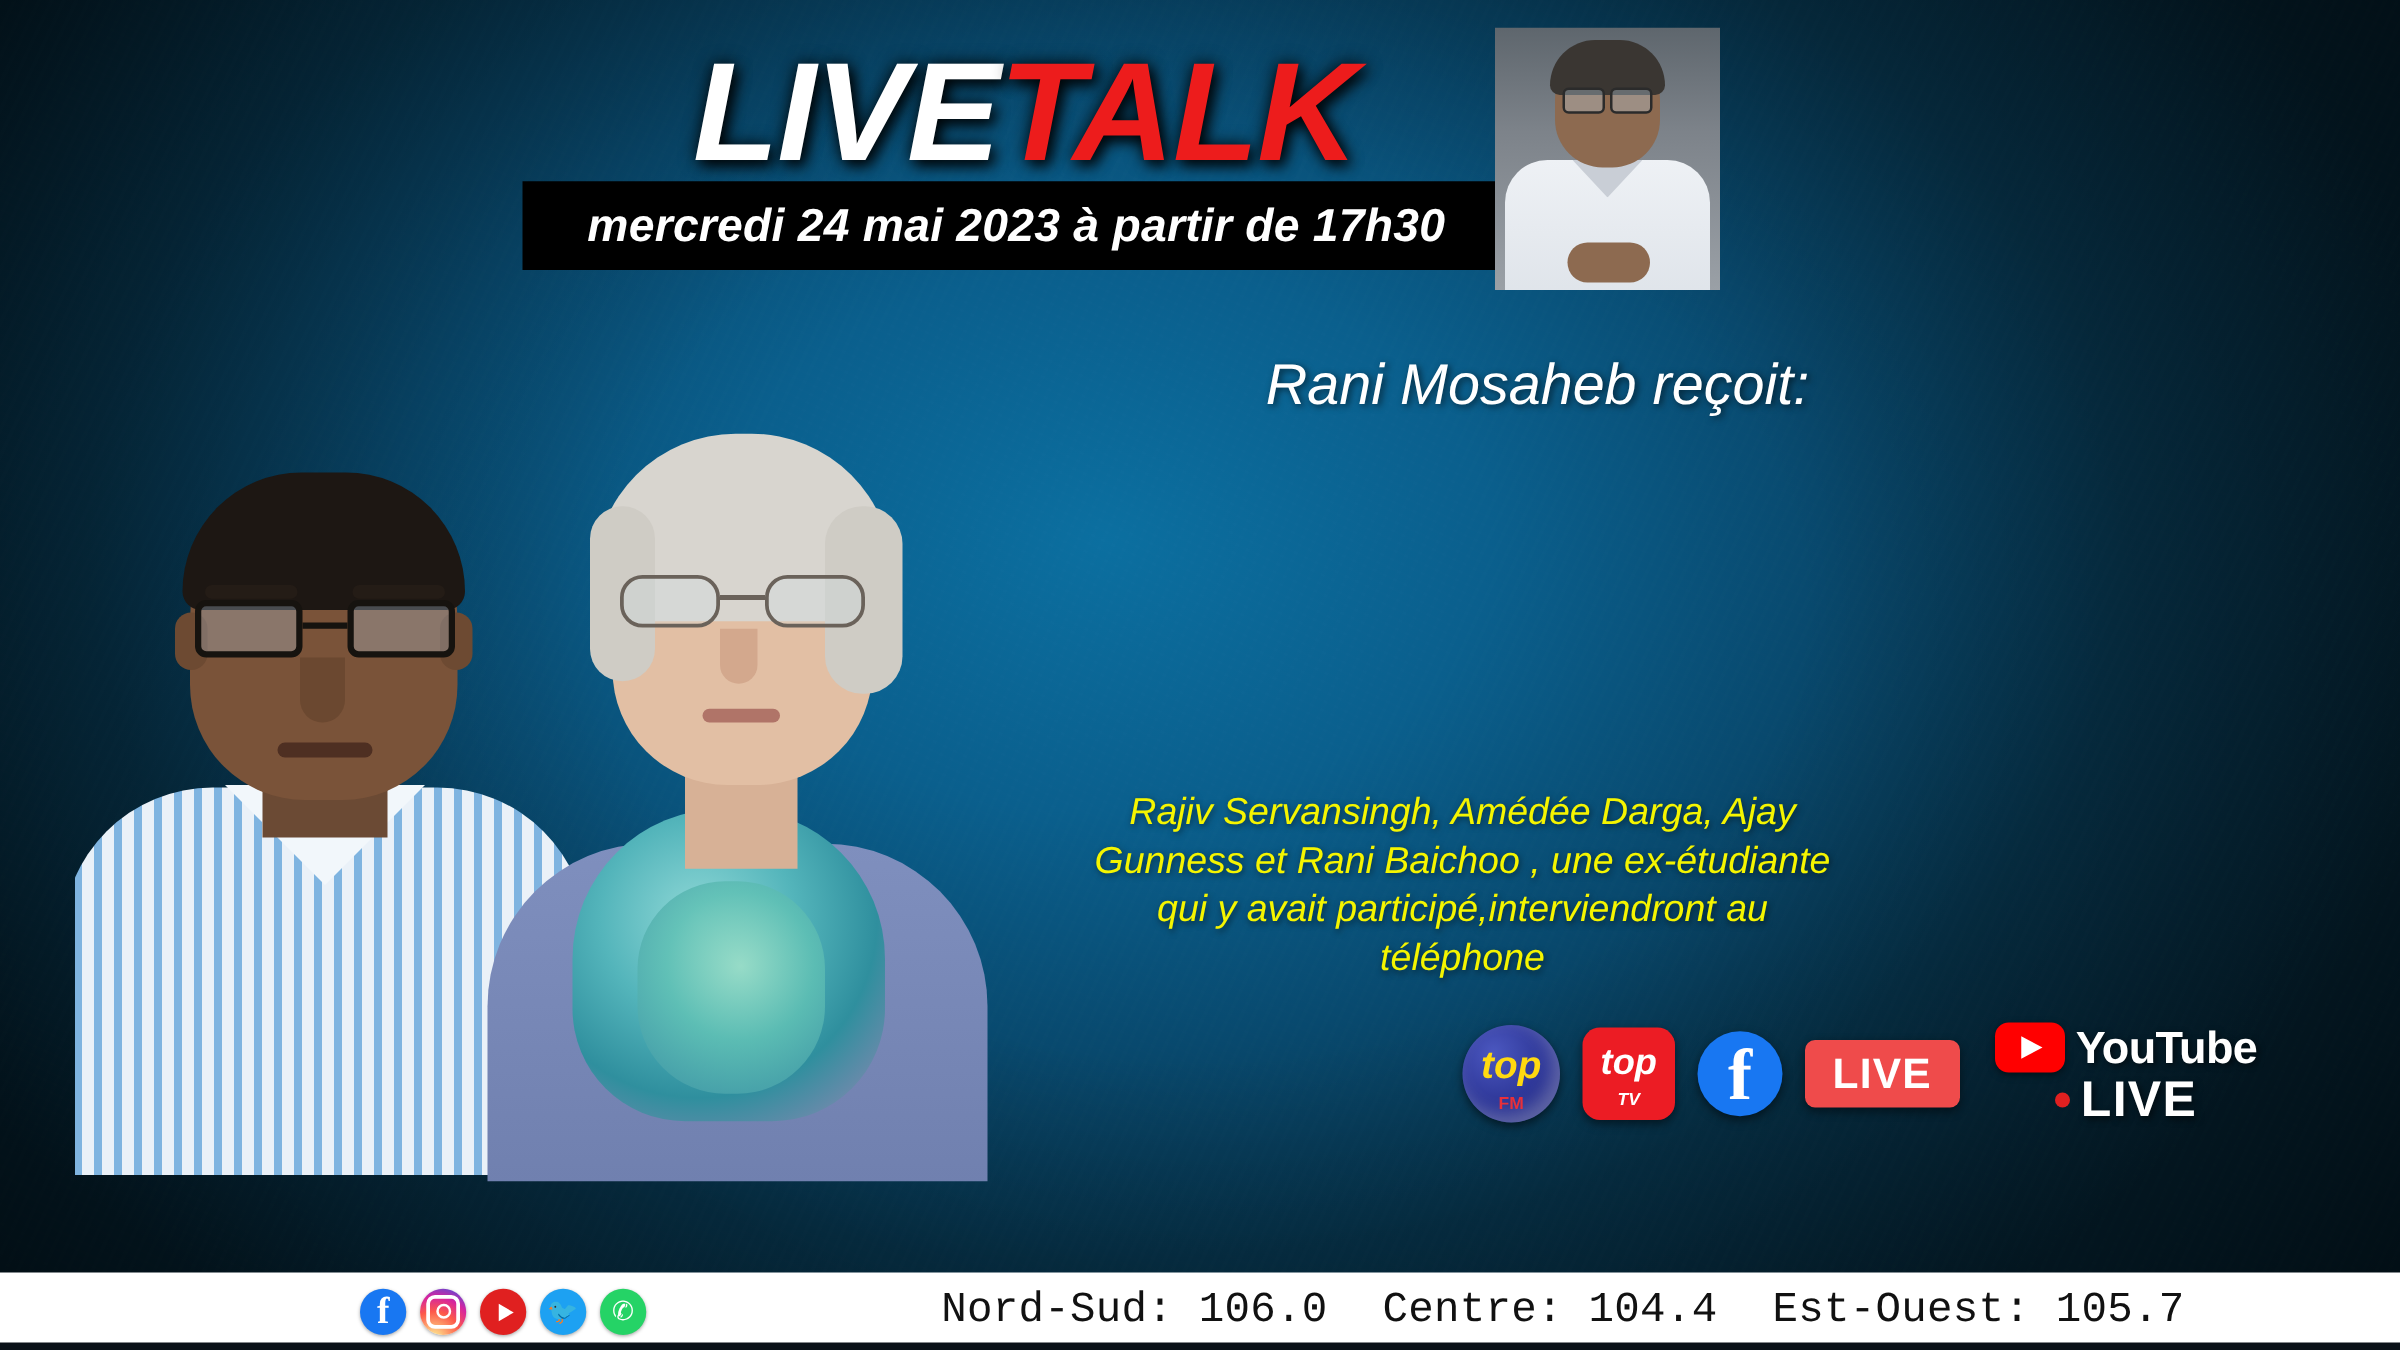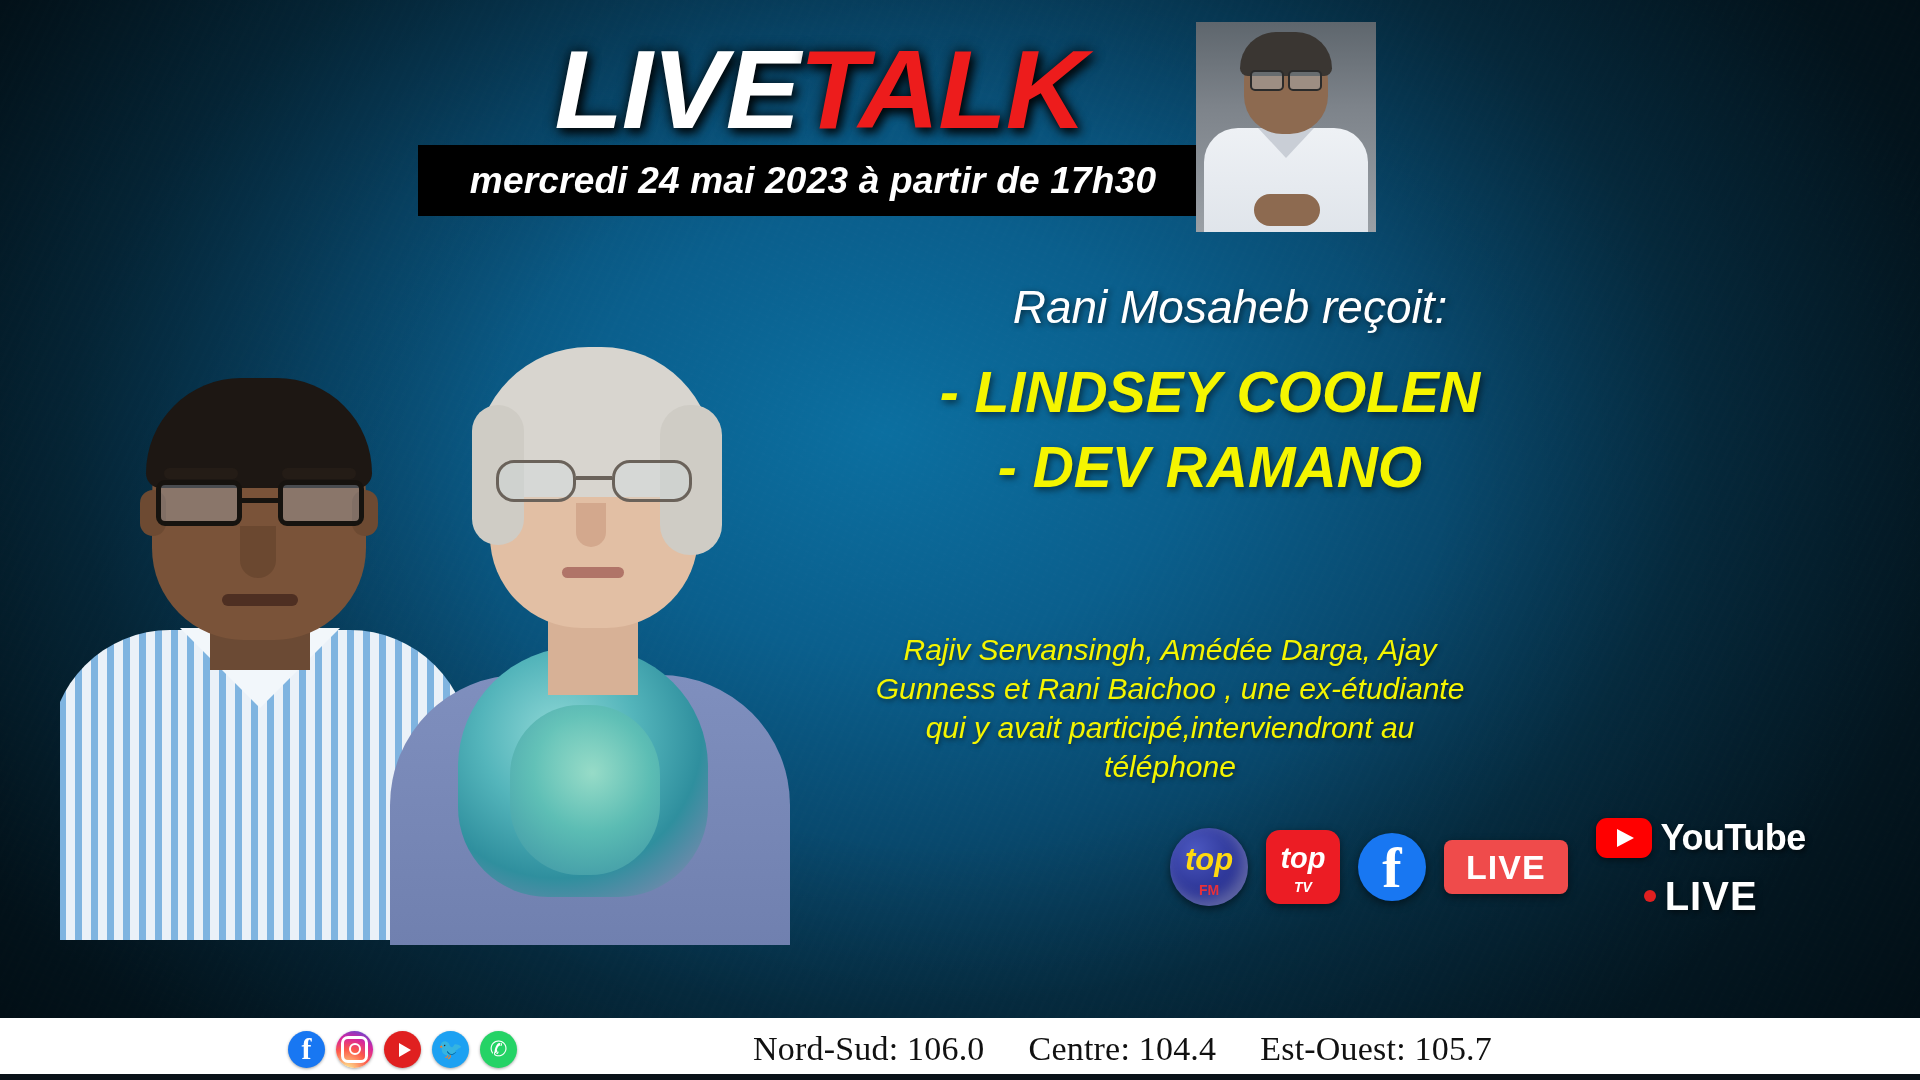--- a/index.html
+++ b/index.html
@@ -131,21 +131,21 @@
 
   .fb{position:relative;width:68px;height:68px;border-radius:50%;background:#1877f2;
     box-shadow:0 3px 8px rgba(0,0,0,.5);}
   .fb .f{position:absolute;left:0;right:0;top:6px;text-align:center;color:#fff;
     font-size:58px;font-weight:bold;font-family:"Liberation Serif",serif;line-height:1;}
 
   .live-badge{background:#ef4b4b;color:#fff;font-size:34px;font-weight:bold;
     padding:10px 22px;border-radius:8px;letter-spacing:1px;line-height:1;
     box-shadow:0 3px 8px rgba(0,0,0,.45);}
 
-  .yt{position:relative;display:flex;flex-direction:column;align-items:center;gap:18px;margin-left:10px;}
+  .yt{position:relative;display:flex;flex-direction:column;align-items:center;gap:2px;margin-left:10px;}
   .yt-row{display:flex;align-items:center;gap:9px;}
   .yt-play{width:56px;height:40px;border-radius:11px;background:#ff0000;position:relative;
     box-shadow:0 2px 6px rgba(0,0,0,.5);}
   .yt-play:after{content:"";position:absolute;left:21px;top:11px;border-left:17px solid #fff;
     border-top:9px solid transparent;border-bottom:9px solid transparent;}
   .yt-word{color:#fff;font-size:36px;font-weight:bold;line-height:1;letter-spacing:-.5px;
     text-shadow:2px 2px 5px rgba(0,0,0,.6);}
   .yt-live-row{display:flex;align-items:center;gap:9px;}
   .yt-dot{width:12px;height:12px;border-radius:50%;background:#e02020;}
   .yt-live{color:#fff;font-size:40px;font-weight:bold;letter-spacing:1px;line-height:1;
@@ -161,21 +161,21 @@
     font-family:"Liberation Serif",serif;}
   .s-ig{background:radial-gradient(circle at 30% 107%, #fdf497 0%, #fd5949 45%, #d6249f 70%, #285AEB 100%);}
   .s-ig:before{content:"";position:absolute;width:21px;height:21px;border:3px solid #fff;border-radius:7px;}
   .s-ig:after{content:"";position:absolute;width:8px;height:8px;border:2.5px solid #fff;border-radius:50%;}
   .s-yt{background:#e02020;}
   .s-yt:after{content:"";position:absolute;left:15px;top:12px;border-left:12px solid #fff;
     border-top:7px solid transparent;border-bottom:7px solid transparent;}
   .s-tw{background:#1da1f2;color:#fff;font-size:20px;}
   .s-wa{background:#25d366;color:#fff;font-size:21px;}
   .freqs{margin-left:236px;display:flex;gap:44px;color:#111;font-size:34px;
-    font-family:Liberation Serif, serif;letter-spacing:.2px;}
+    font-family:Liberation Mono, monospace;letter-spacing:.2px;}
   .bottom-edge{position:absolute;left:0;bottom:0;width:1920px;height:6px;background:#0a1118;}
 </style>
 </head>
 <body>
 
 <div class="stage">
   <div class="texture"></div>
   <div class="vignette"></div>
 
   <div class="title-wrap">
@@ -228,24 +228,20 @@
         <i></i>
         <span class="gw-bridge"></span>
         <i></i>
       </div>
     <div class="gw-nose"></div>
     <div class="gw-mouth"></div>
   </div>
 
   <div class="receives">Rani Mosaheb reçoit:</div>
 
-  <div class="guests">
-    <div class="guest-line">- LINDSEY COOLEN</div>
-    <div class="guest-line">- DEV RAMANO</div>
-  </div>
 
   <div class="note">Rajiv Servansingh, Amédée Darga, Ajay Gunness et Rani Baichoo , une ex-étudiante qui y avait participé,interviendront au téléphone</div>
 
   <div class="logos">
     <div class="topfm">
       <div class="tf-top">top</div>
       <div class="tf-fm">FM</div>
     </div>
     <div class="toptv">
       <div class="tt-top">top</div>

